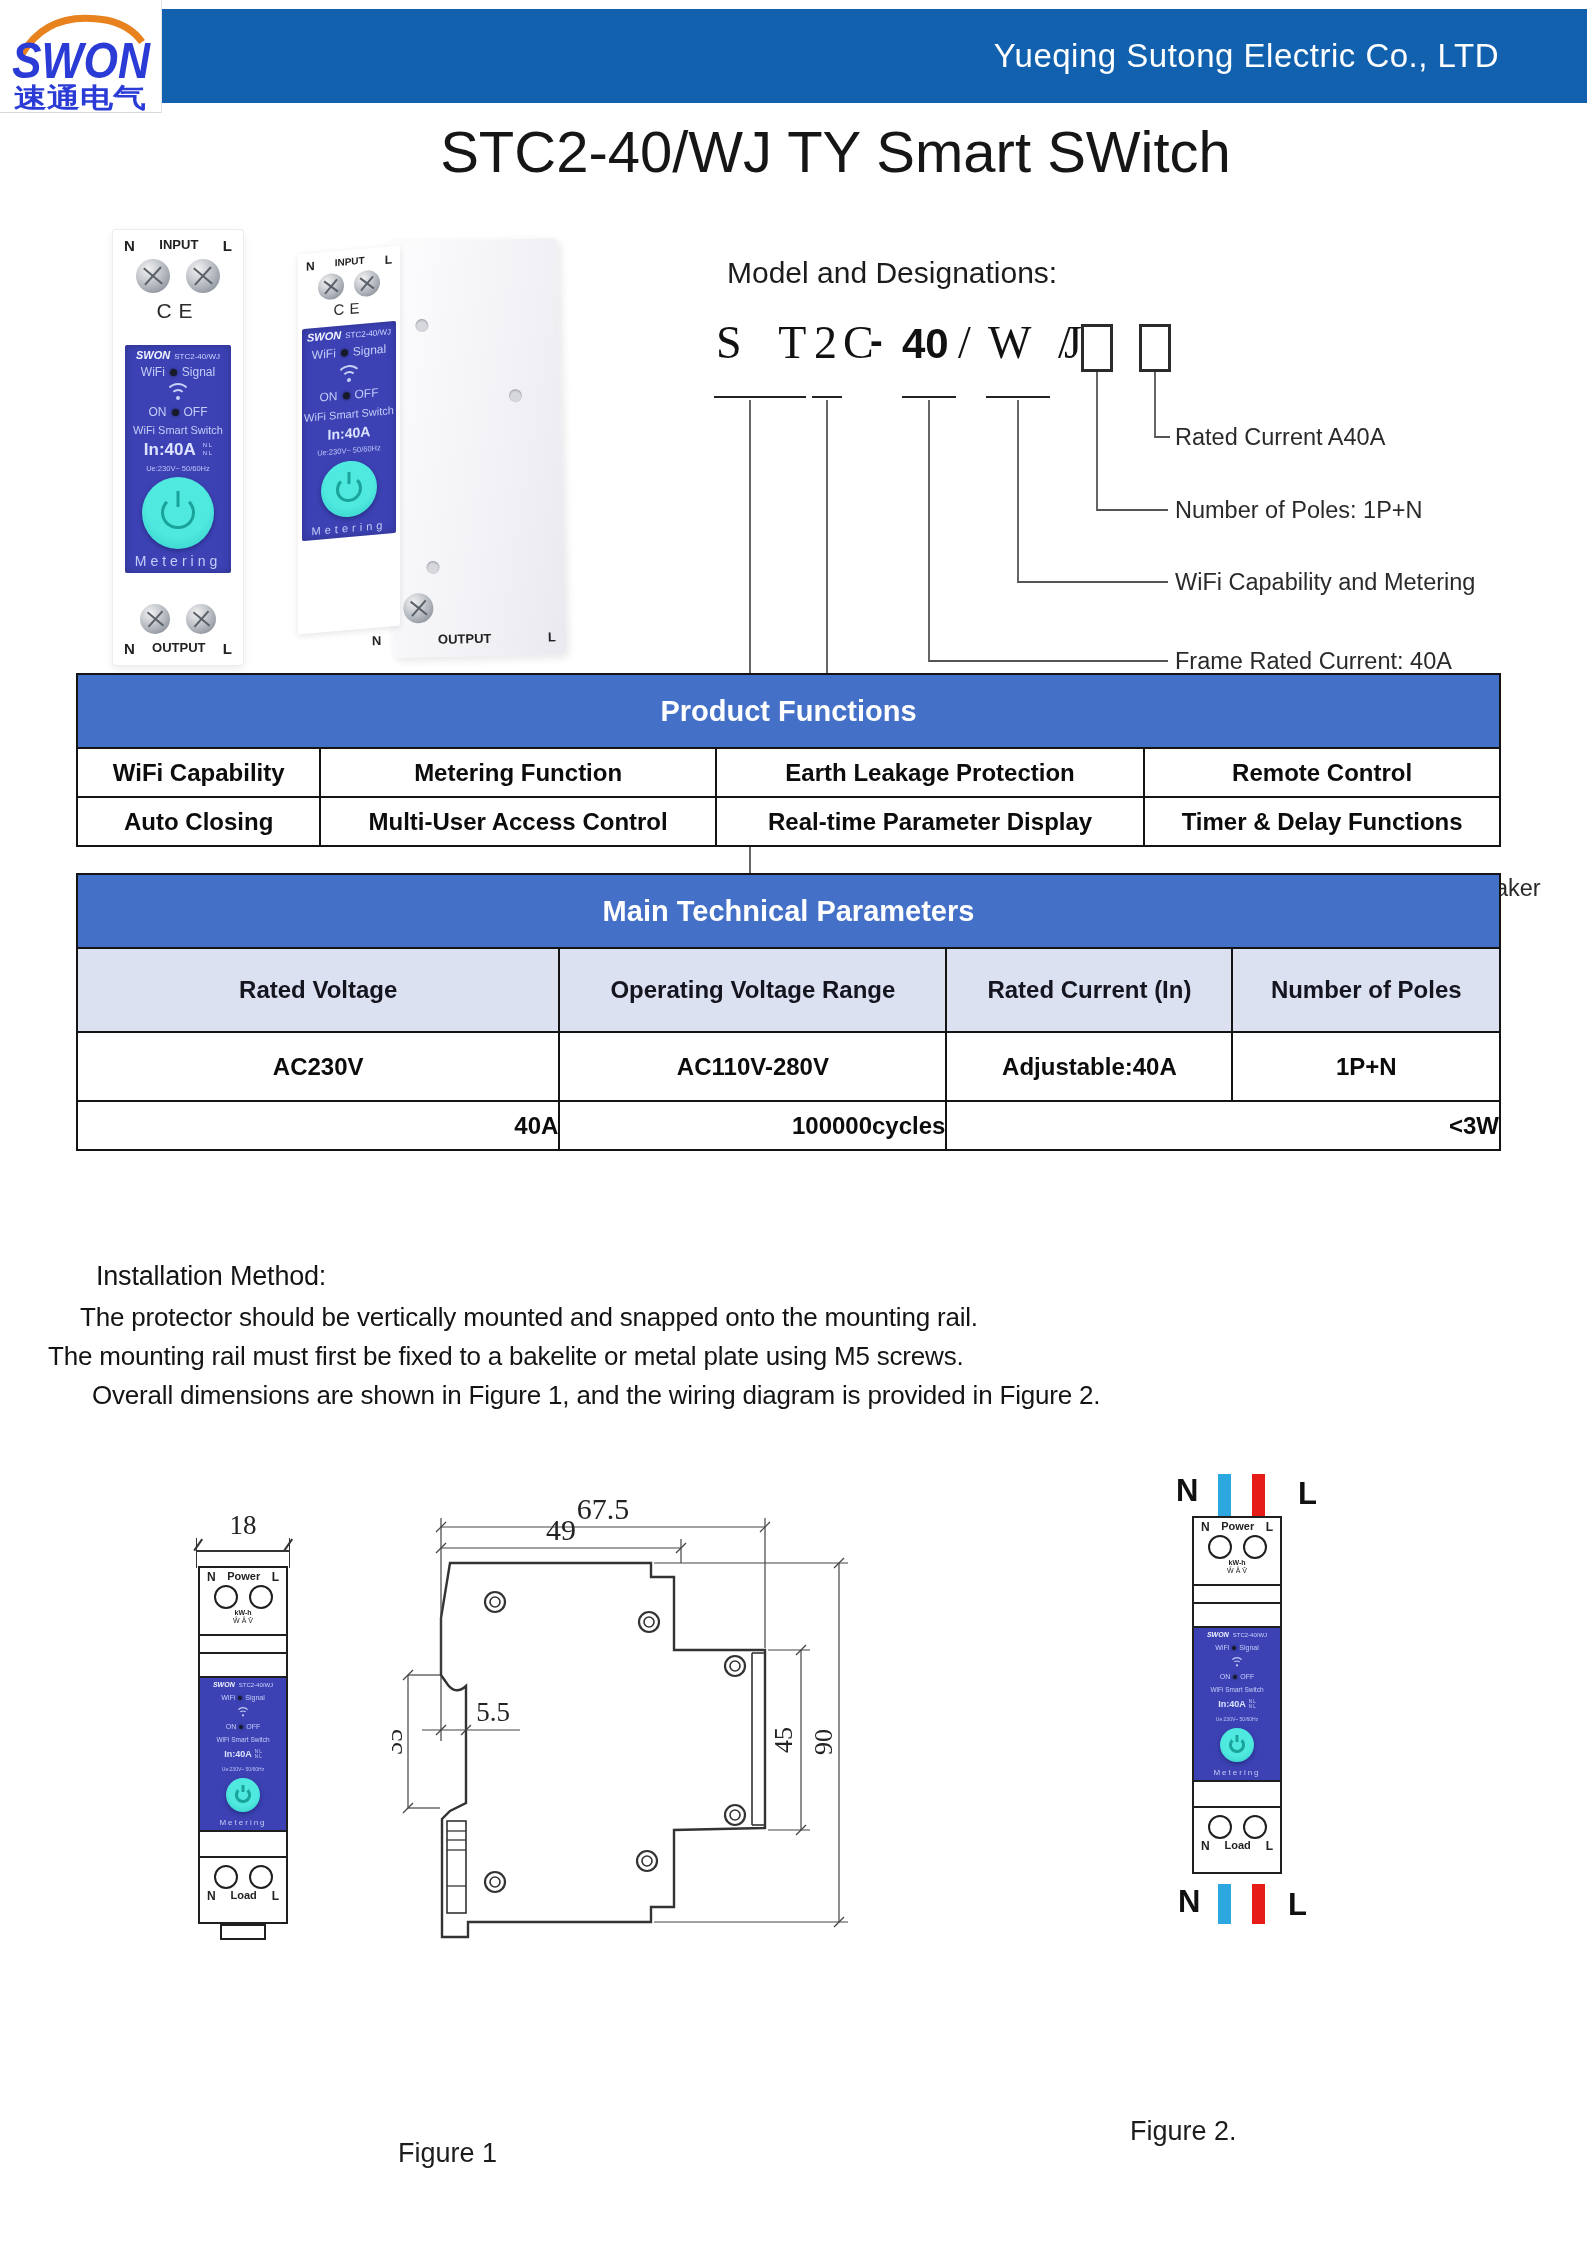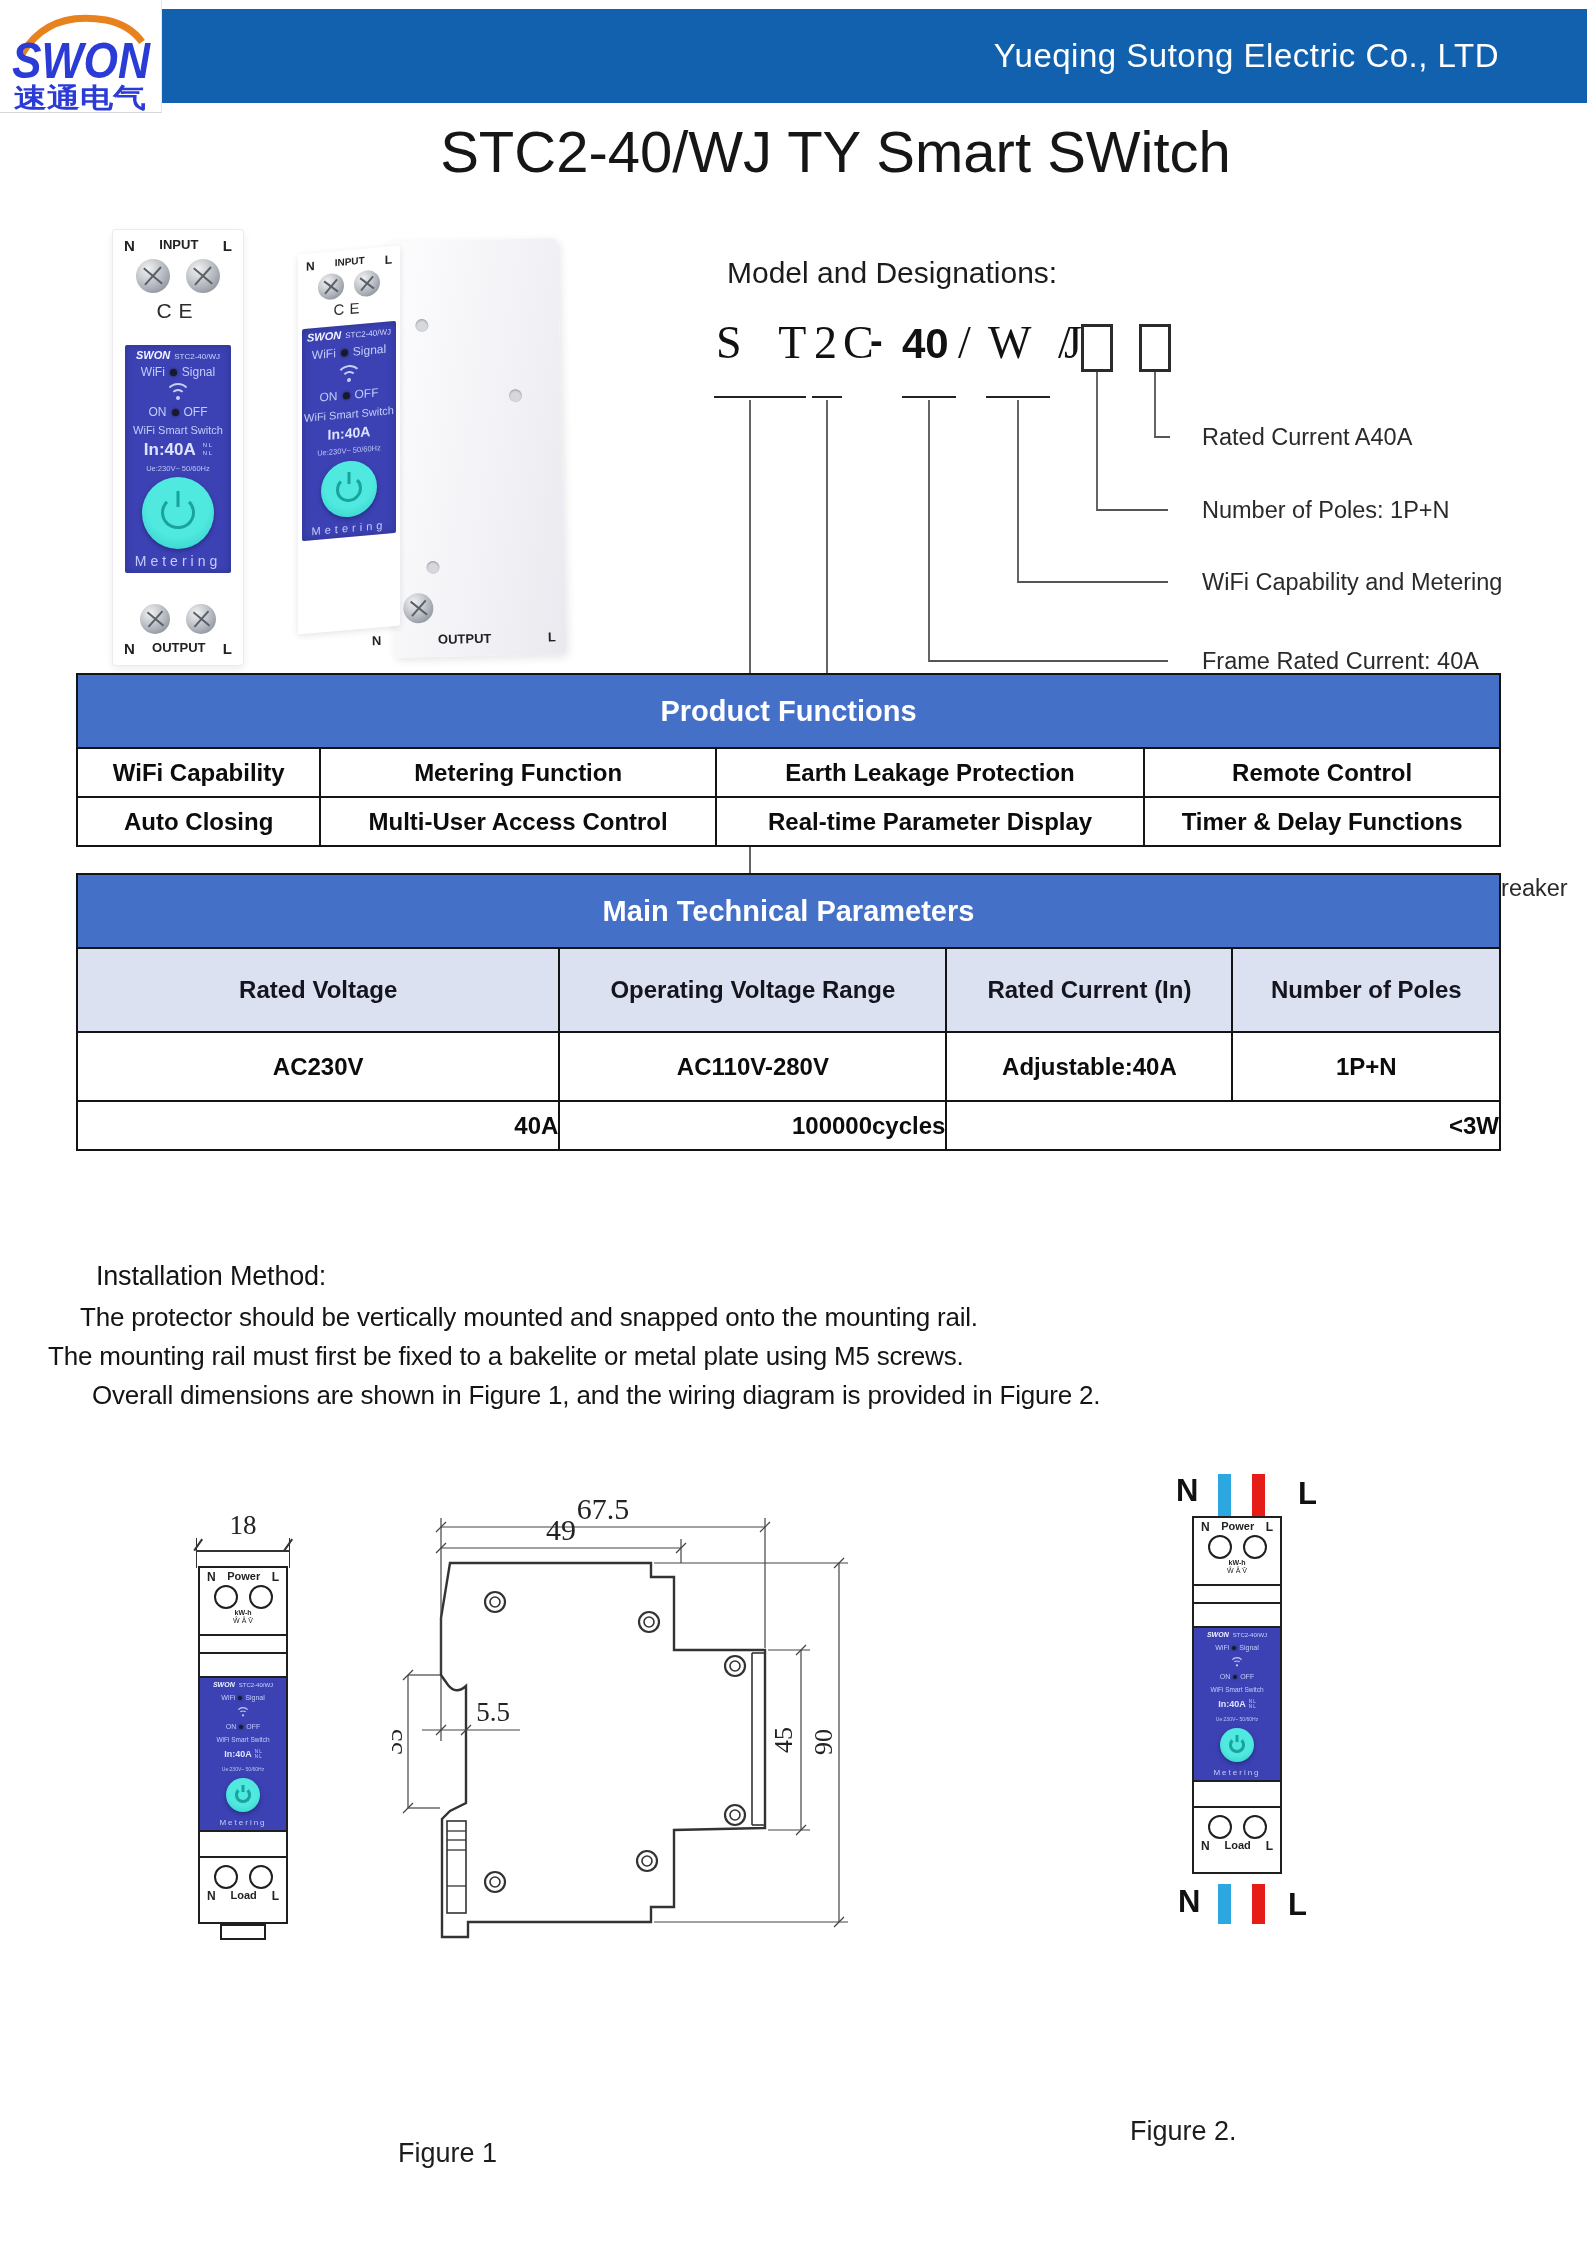--- a/index.html
+++ b/index.html
@@ -76,21 +76,21 @@
   .code-two { left:174px; }
   .code-dash { left:230px; font-family:"Liberation Sans", sans-serif; font-weight:bold; font-size:38px; top:70px; }
   .code-forty { left:262px; font-family:"Liberation Sans", sans-serif; font-weight:bold; font-size:42px; top:70px; color:#111; position:absolute; }
   .code-sl1 { left:318px; }
   .code-wj { left:348px; letter-spacing:11px; }
   .code-sl2 { left:418px; }
   .code-box { position:absolute; top:74px; width:32px; height:48px; border:3px solid #2b2b2b; background:#fff; }
   .box1 { left:441px; } .box2 { left:499px; }
   .uline { position:absolute; top:146px; height:2px; background:#222; }
   .des-svg { position:absolute; left:0; top:0; width:947px; height:700px; }
-  .des-label { position:absolute; left:562px; height:30px; line-height:30px; font-size:23.5px; color:#2a2a2a; white-space:nowrap; }
+  .des-label { position:absolute; left:535px; height:30px; line-height:30px; font-size:23.5px; color:#2a2a2a; white-space:nowrap; }
 
   
   table.dtable { position:absolute; left:76px; width:1425px; border-collapse:collapse; table-layout:fixed; }
   table.dtable th, table.dtable td { border:2.5px solid #141414; text-align:center; vertical-align:middle;margin-left:45px; }
   .tbl-head { background:#4470C8; color:#fff; font-size:29px; font-weight:bold; height:74px; }
   .ftable { top:673px; }
   .ftable td { height:49px; font-size:24px; font-weight:bold; color:#0c0c0c; background:#fff; }
   .ptable { top:873px; }
   .ptable td { font-size:24px; font-weight:bold; }
   .ptable .lab { background:#DCE1F1; color:#15151f; }

